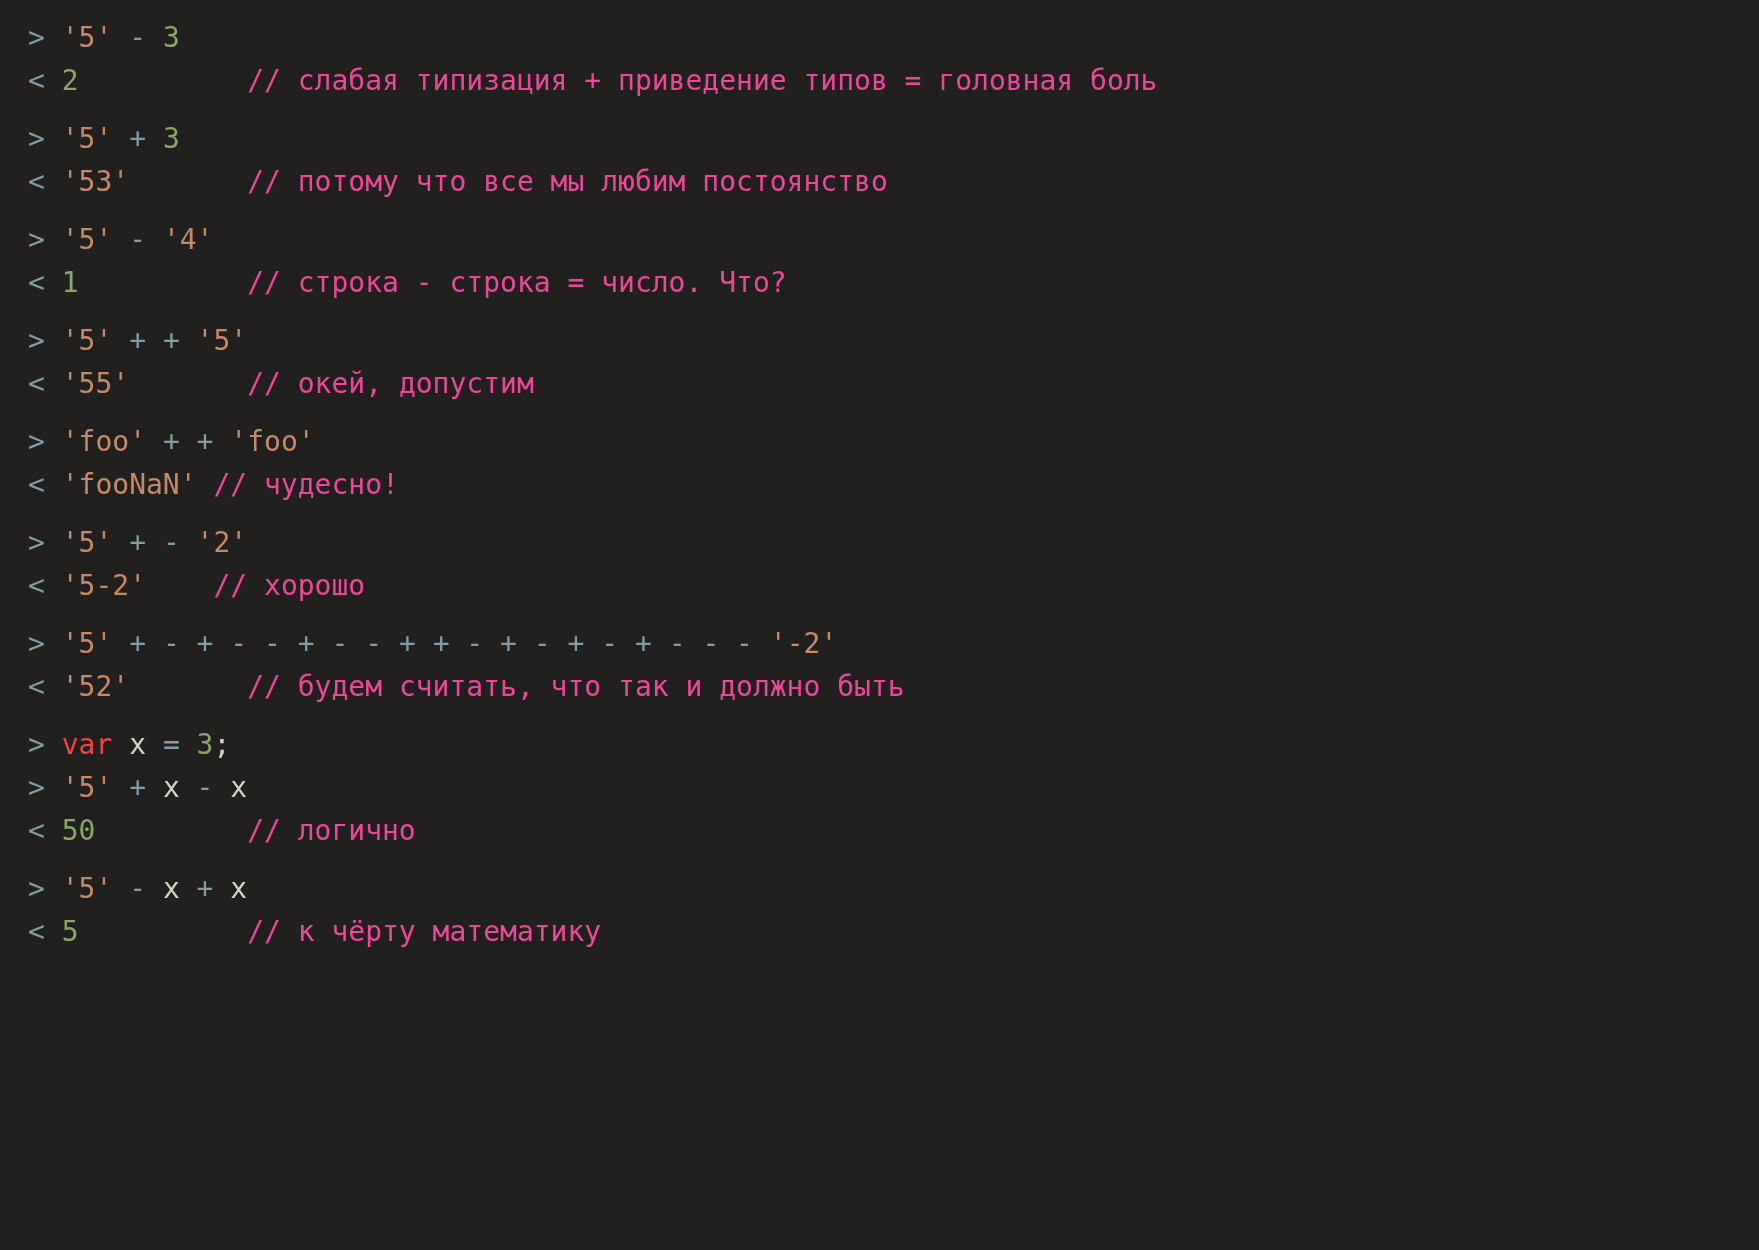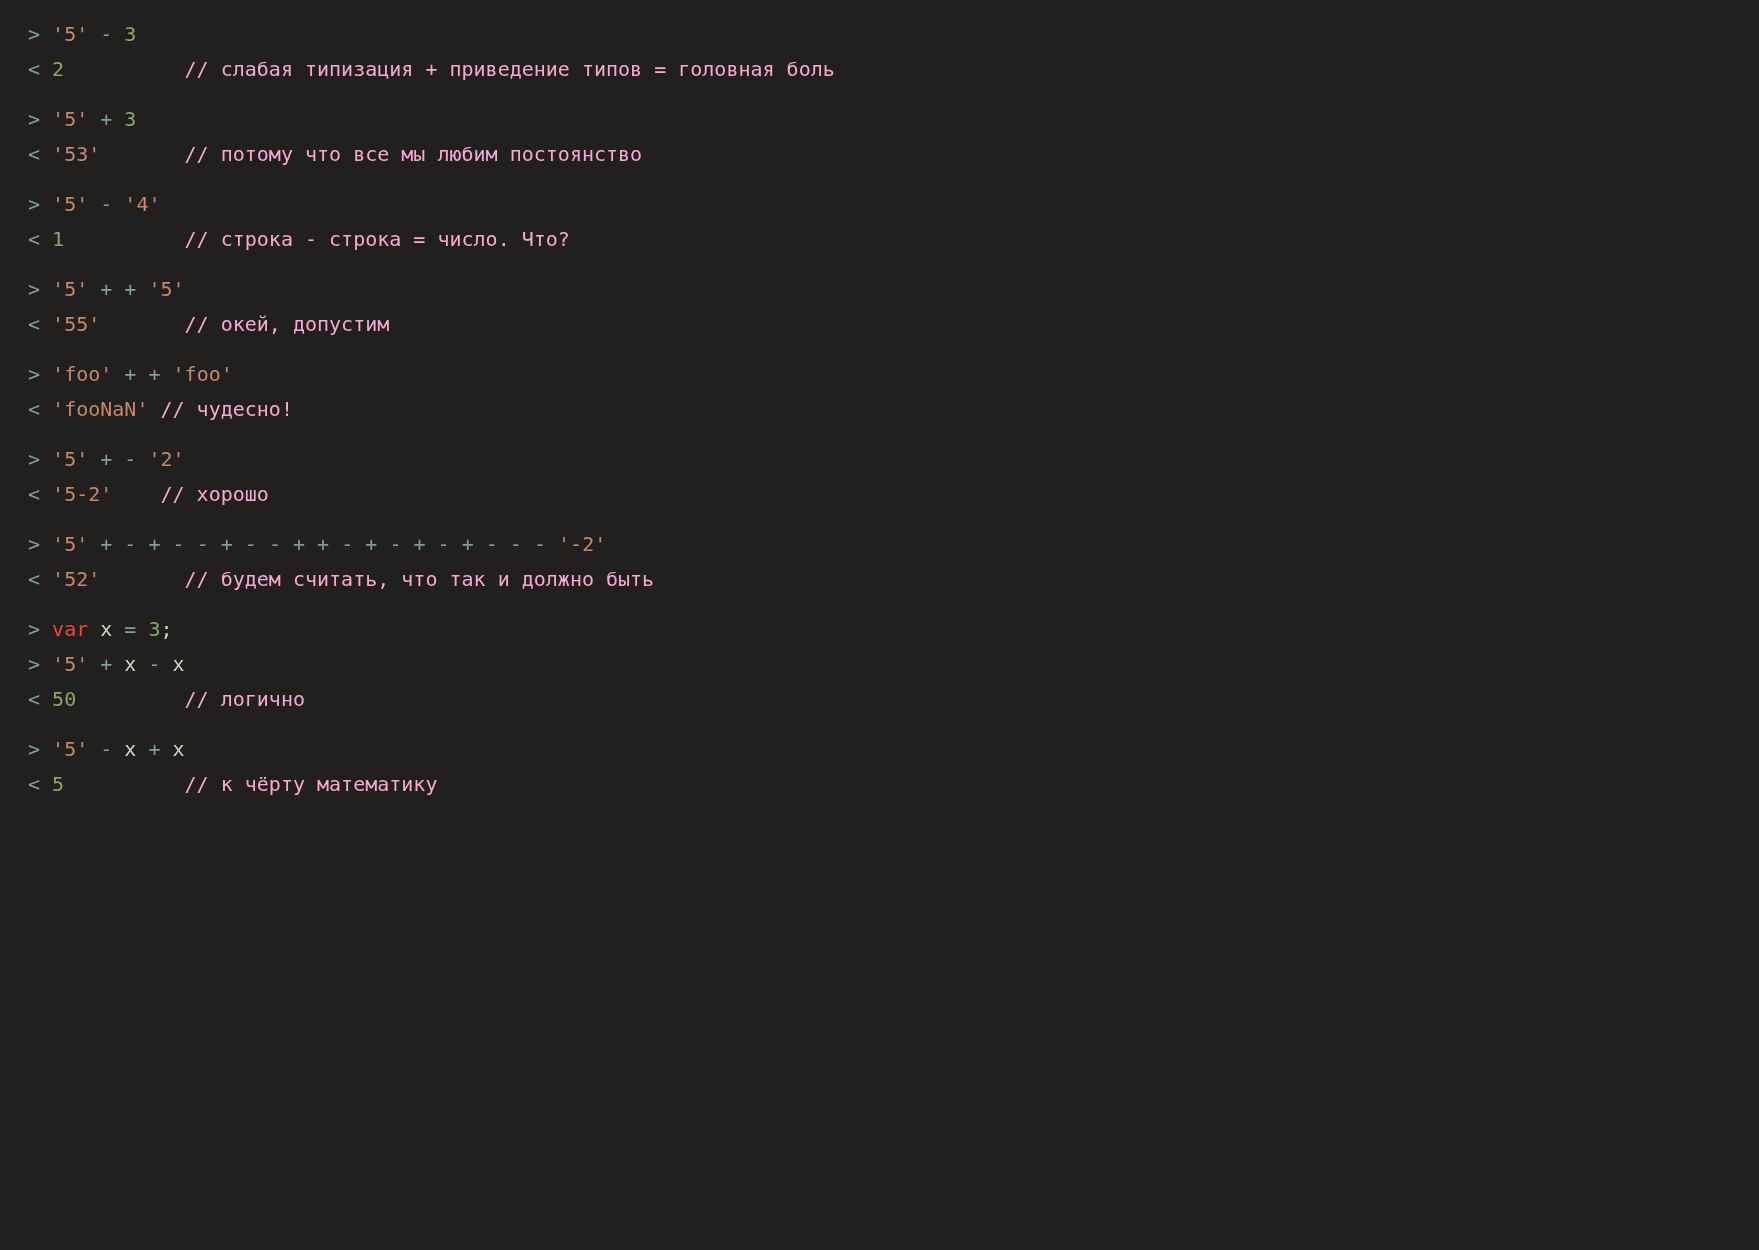--- a/index.html
+++ b/index.html
@@ -5,39 +5,39 @@
   html, body {
     margin: 0;
     padding: 0;
     background: #21201e;
     width: 1759px;
     height: 1250px;
     overflow: hidden;
   }
   .console {
     font-family: "Menlo", "Consolas", "DejaVu Sans Mono", monospace;
-    font-size: 20px;
+    font-size: 28px;
     line-height: 1.0;
     color: #d0d0d0;
     padding: 24px 11px 24px 28px;
     white-space: pre;
     letter-spacing: 0px;
   }
   .row {
     display: block;
     margin-bottom: 15px;
   }
   .group-gap {
     height: 15px;
   }
   .op     { color: #809ea3; }
   .str    { color: #c6886a; }
   .num    { color: #88a768; }
   .kw     { color: #ef4444; }
   .ident  { color: #d4d2c9; }
   .punct  { color: #d4d2c9; }
-  .comment{ color: #f9a8d4; }
+  .comment{ color: #ec4899; }
   .prompt { color: #809ea3; }
 </style>
 </head>
 <body>
 
 <div class="console" id="console"><div class="row"><span class="prompt">&gt;</span> <span class="str">'5'</span> <span class="op">-</span> <span class="num">3</span></div><div class="row"><span class="prompt">&lt;</span> <span class="num">2</span>          <span class="comment">// слабая типизация + приведение типов = головная боль</span></div><div class="group-gap"></div><div class="row"><span class="prompt">&gt;</span> <span class="str">'5'</span> <span class="op">+</span> <span class="num">3</span></div><div class="row"><span class="prompt">&lt;</span> <span class="str">'53'</span>       <span class="comment">// потому что все мы любим постоянство</span></div><div class="group-gap"></div><div class="row"><span class="prompt">&gt;</span> <span class="str">'5'</span> <span class="op">-</span> <span class="str">'4'</span></div><div class="row"><span class="prompt">&lt;</span> <span class="num">1</span>          <span class="comment">// строка - строка = число. Что?</span></div><div class="group-gap"></div><div class="row"><span class="prompt">&gt;</span> <span class="str">'5'</span> <span class="op">+</span> <span class="op">+</span> <span class="str">'5'</span></div><div class="row"><span class="prompt">&lt;</span> <span class="str">'55'</span>       <span class="comment">// окей, допустим</span></div><div class="group-gap"></div><div class="row"><span class="prompt">&gt;</span> <span class="str">'foo'</span> <span class="op">+</span> <span class="op">+</span> <span class="str">'foo'</span></div><div class="row"><span class="prompt">&lt;</span> <span class="str">'fooNaN'</span> <span class="comment">// чудесно!</span></div><div class="group-gap"></div><div class="row"><span class="prompt">&gt;</span> <span class="str">'5'</span> <span class="op">+</span> <span class="op">-</span> <span class="str">'2'</span></div><div class="row"><span class="prompt">&lt;</span> <span class="str">'5-2'</span>    <span class="comment">// хорошо</span></div><div class="group-gap"></div><div class="row"><span class="prompt">&gt;</span> <span class="str">'5'</span> <span class="op">+</span> <span class="op">-</span> <span class="op">+</span> <span class="op">-</span> <span class="op">-</span> <span class="op">+</span> <span class="op">-</span> <span class="op">-</span> <span class="op">+</span> <span class="op">+</span> <span class="op">-</span> <span class="op">+</span> <span class="op">-</span> <span class="op">+</span> <span class="op">-</span> <span class="op">+</span> <span class="op">-</span> <span class="op">-</span> <span class="op">-</span> <span class="str">'-2'</span></div><div class="row"><span class="prompt">&lt;</span> <span class="str">'52'</span>       <span class="comment">// будем считать, что так и должно быть</span></div><div class="group-gap"></div><div class="row"><span class="prompt">&gt;</span> <span class="kw">var</span> <span class="ident">x</span> <span class="op">=</span> <span class="num">3</span><span class="punct">;</span></div><div class="row"><span class="prompt">&gt;</span> <span class="str">'5'</span> <span class="op">+</span> <span class="ident">x</span> <span class="op">-</span> <span class="ident">x</span></div><div class="row"><span class="prompt">&lt;</span> <span class="num">50</span>         <span class="comment">// логично</span></div><div class="group-gap"></div><div class="row"><span class="prompt">&gt;</span> <span class="str">'5'</span> <span class="op">-</span> <span class="ident">x</span> <span class="op">+</span> <span class="ident">x</span></div><div class="row"><span class="prompt">&lt;</span> <span class="num">5</span>          <span class="comment">// к чёрту математику</span></div></div>
 
 </body></html>

